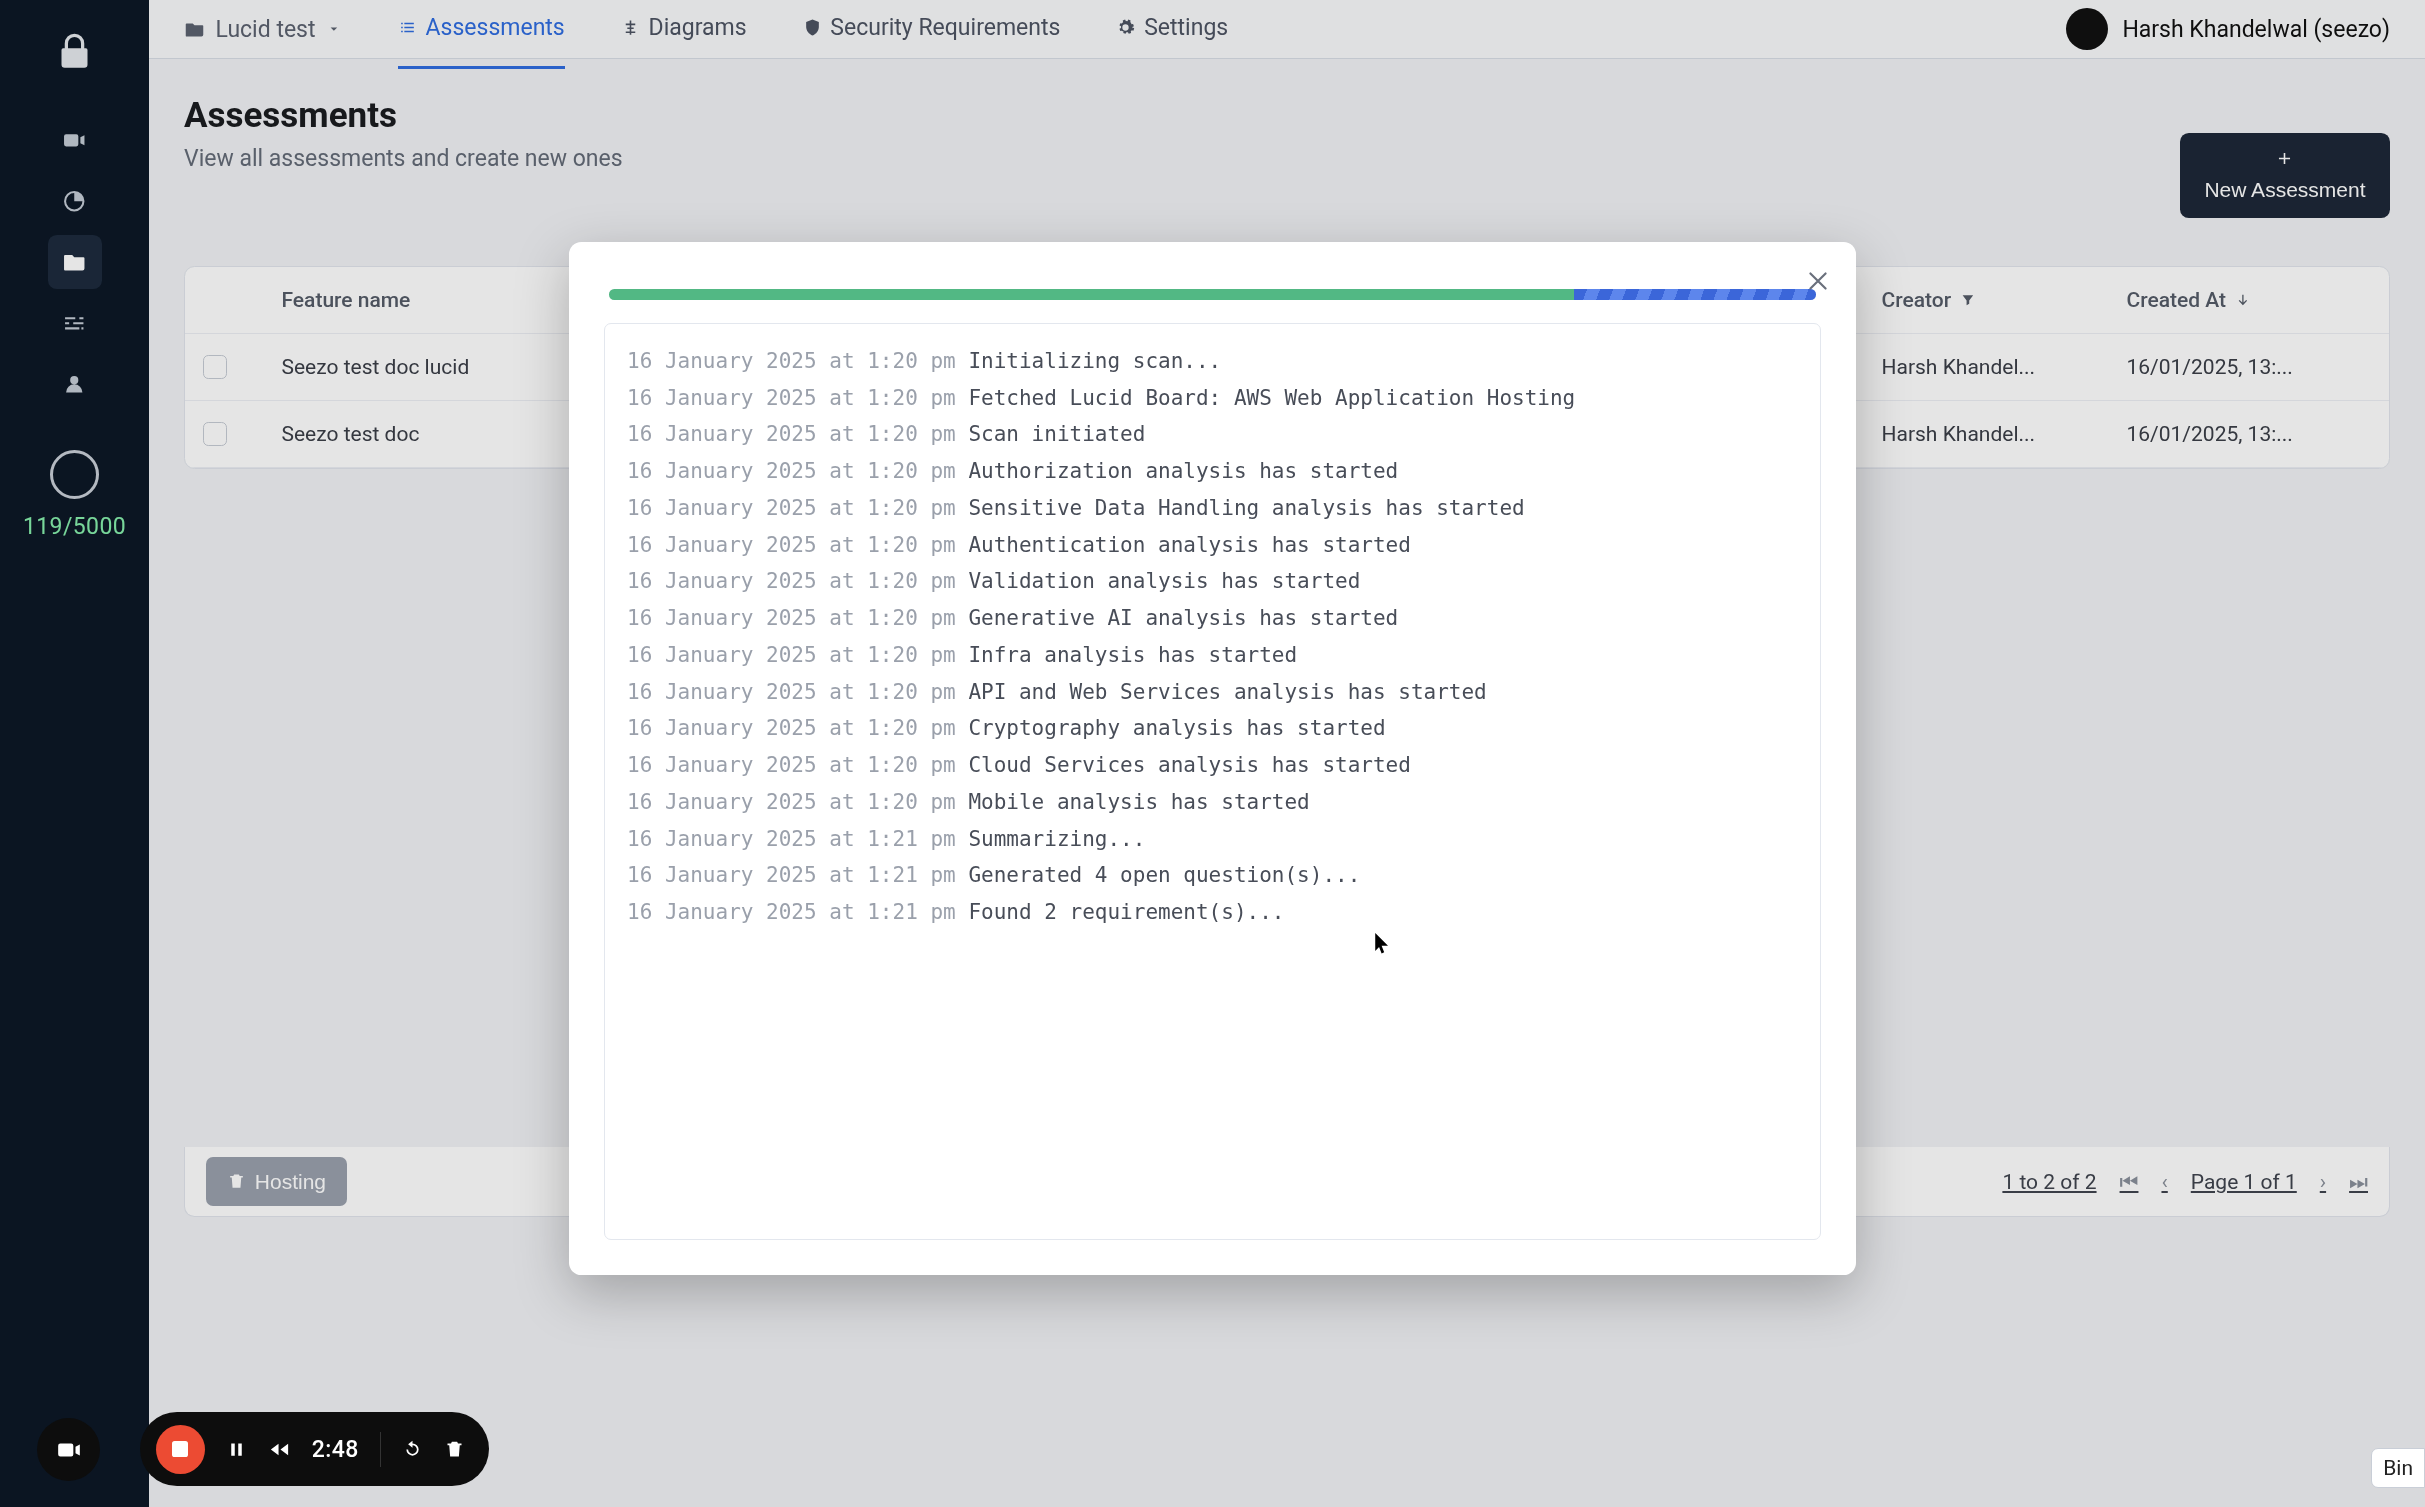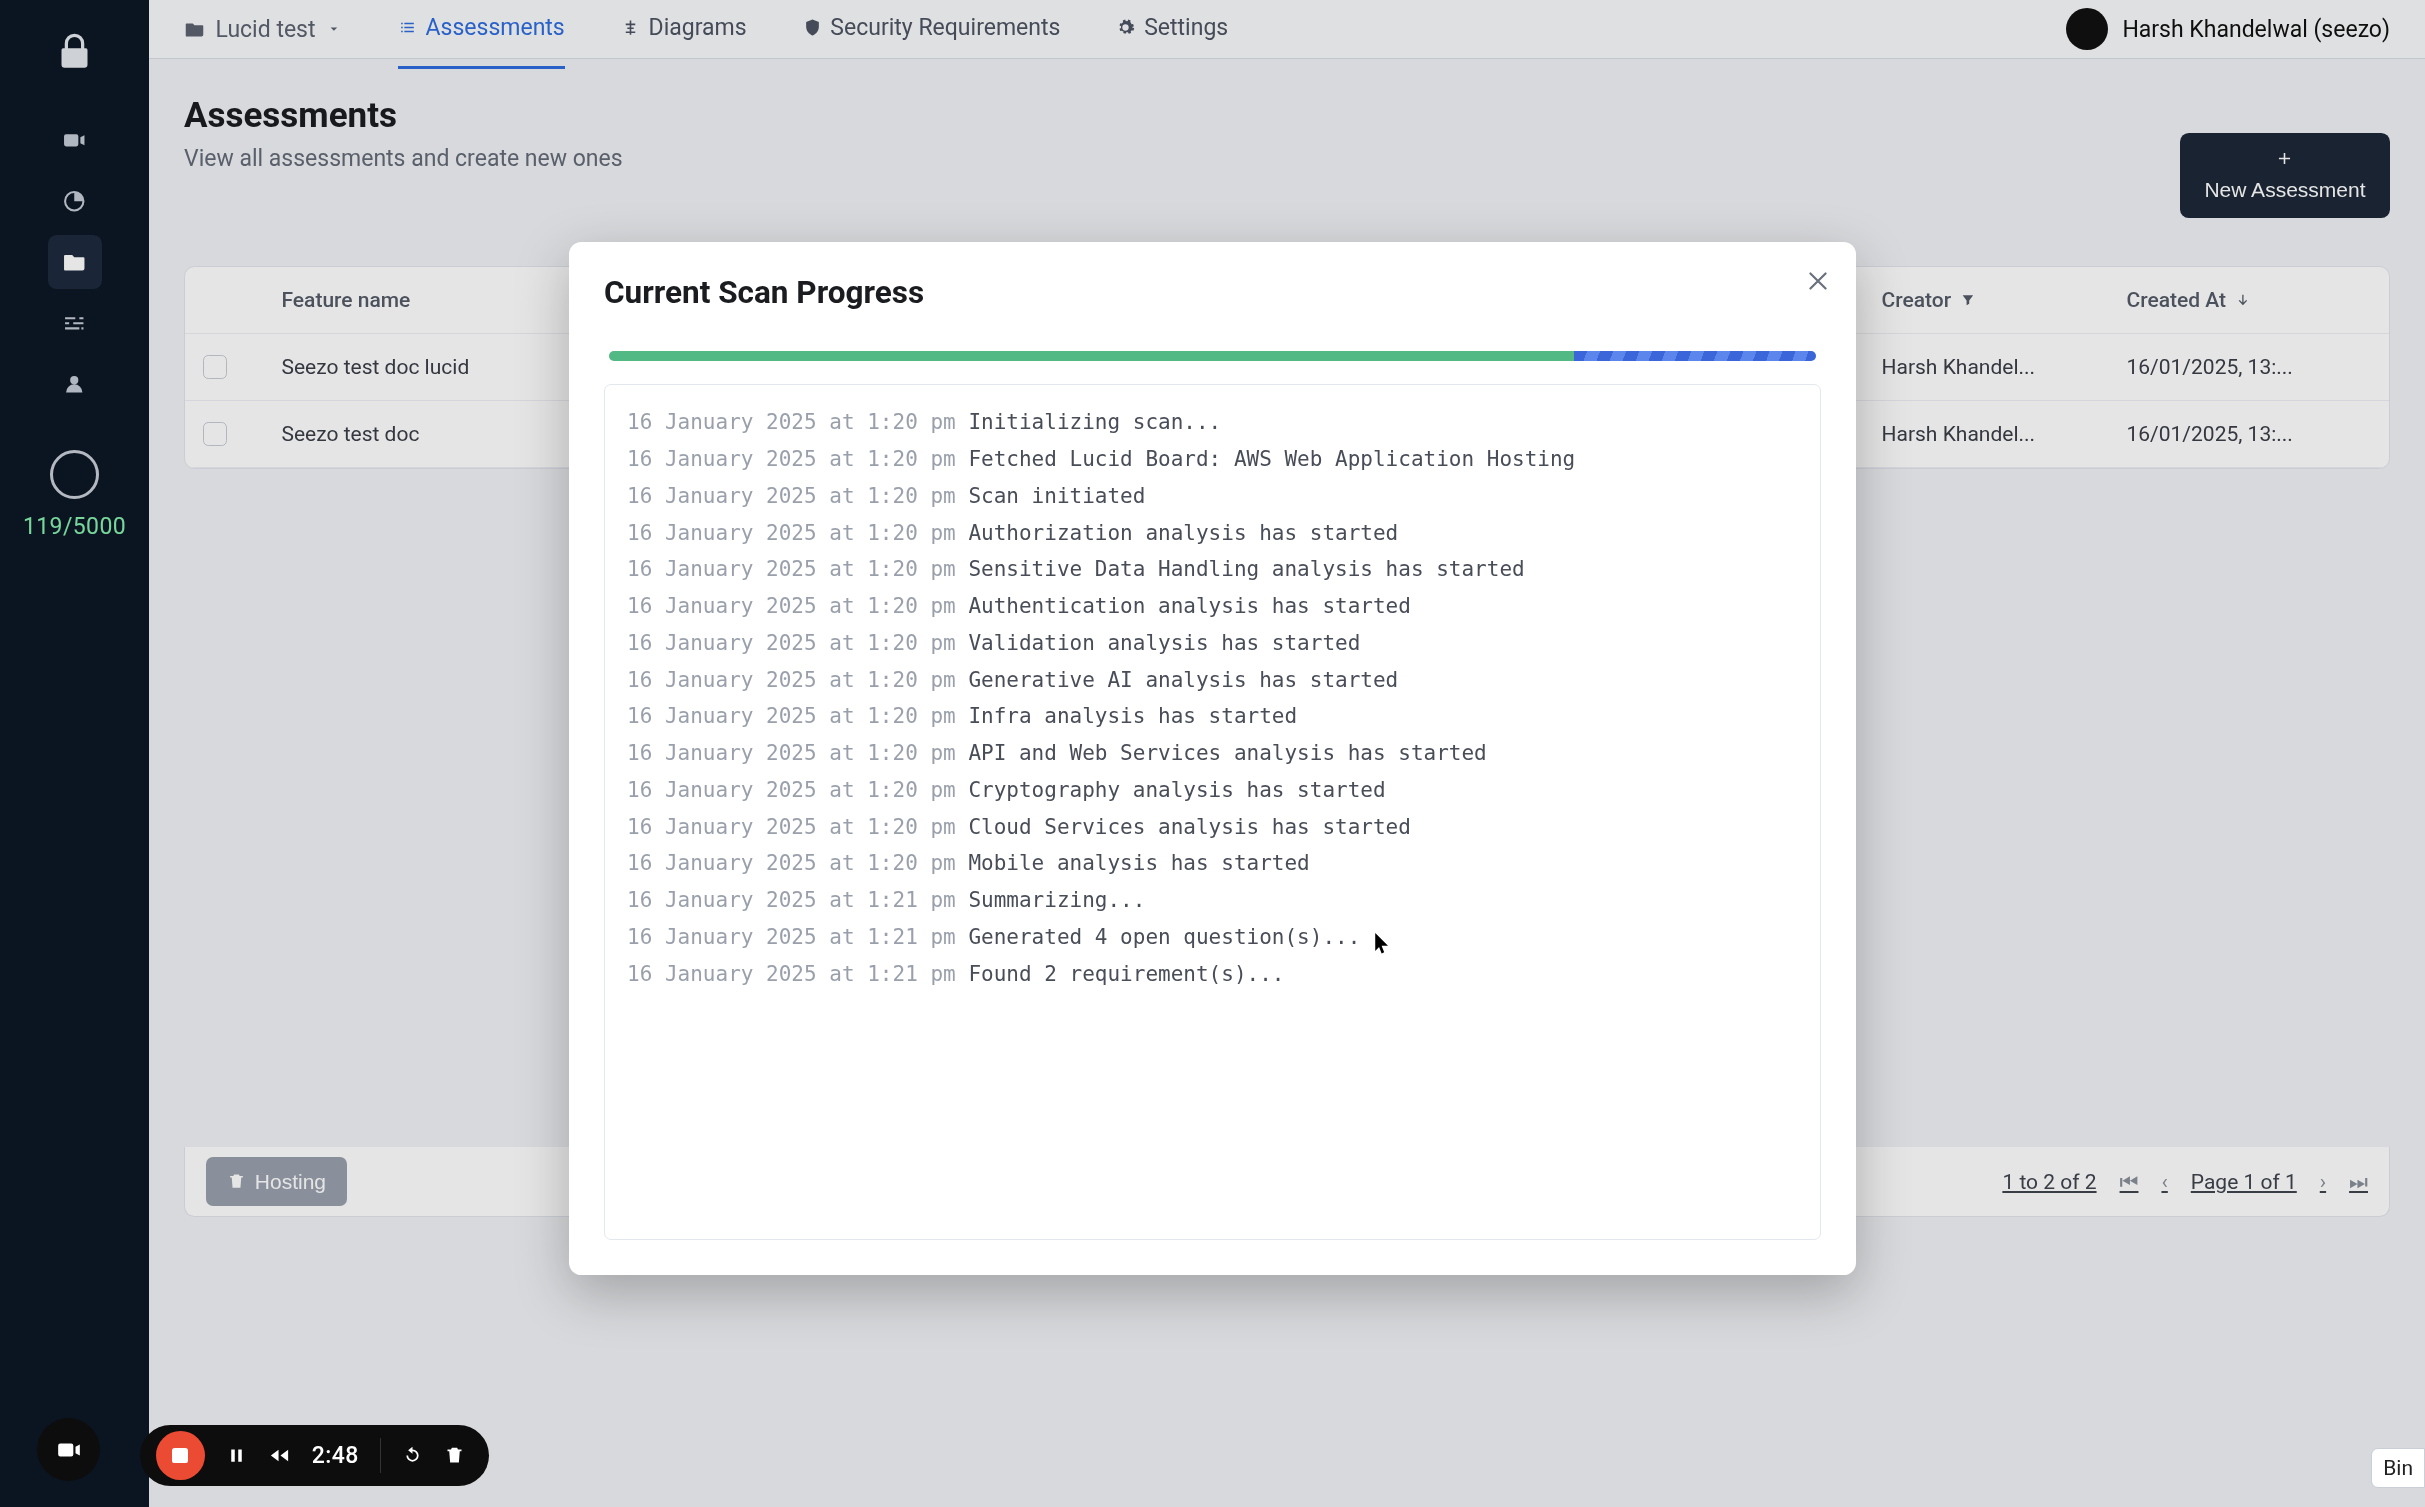--- a/index.html
+++ b/index.html
@@ -144,21 +144,21 @@
 
   
   .rec-float {
     position:absolute; left:37px; bottom:26px; z-index:20;
     width:63px; height:63px; border-radius:50%;
     background:#0d0d0d; display:flex; align-items:center; justify-content:center;
     color:#fff;
   }
   .rec-pill {
     position:absolute; left:140px; bottom:21px; z-index:20;
-    height:61px; background:#0d0d0d; border-radius:37px;
+    height:74px; background:#0d0d0d; border-radius:37px;
     display:flex; align-items:center; gap:21px;
     padding:0 24.5px 0 15.8px; color:#fff;
   }
   .rec-pill .rec-btn {
     width:49px; height:49px; border-radius:50%; background:#ec4b33;
     display:flex; align-items:center; justify-content:center; cursor:pointer;
   }
   .rec-pill .rec-btn .square { width:15.8px; height:15.8px; background:#fff; border-radius:2.6px; }
   .rec-pill .ctl { color:#e6e8eb; cursor:pointer; display:flex; align-items:center; }
   .rec-pill .time { font-size:23px; font-weight:500; letter-spacing:0.4px; }
@@ -319,21 +319,20 @@
 </div>
 
 <div class="backdrop-dim"></div>
 
 <div class="modal">
   <div class="close">
     <svg width="26" height="26" viewBox="0 0 24 24">
         <path d="M5 5l14 14m0-14L5 19" stroke="currentColor" stroke-width="2" fill="none" stroke-linecap="round"></path>
       </svg>
   </div>
-  <h2>Current Scan Progress</h2>
 
   <div class="progress">
     <div class="done" style="width:80%"></div>
     <div class="active" style="width:20%"></div>
   </div>
 
   <div class="logbox" id="logbox"><div><span class="ts">16 January 2025 at 1:20 pm </span><span class="msg">Initializing scan...</span></div><div><span class="ts">16 January 2025 at 1:20 pm </span><span class="msg">Fetched Lucid Board: AWS Web Application Hosting</span></div><div><span class="ts">16 January 2025 at 1:20 pm </span><span class="msg">Scan initiated</span></div><div><span class="ts">16 January 2025 at 1:20 pm </span><span class="msg">Authorization analysis has started</span></div><div><span class="ts">16 January 2025 at 1:20 pm </span><span class="msg">Sensitive Data Handling analysis has started</span></div><div><span class="ts">16 January 2025 at 1:20 pm </span><span class="msg">Authentication analysis has started</span></div><div><span class="ts">16 January 2025 at 1:20 pm </span><span class="msg">Validation analysis has started</span></div><div><span class="ts">16 January 2025 at 1:20 pm </span><span class="msg">Generative AI analysis has started</span></div><div><span class="ts">16 January 2025 at 1:20 pm </span><span class="msg">Infra analysis has started</span></div><div><span class="ts">16 January 2025 at 1:20 pm </span><span class="msg">API and Web Services analysis has started</span></div><div><span class="ts">16 January 2025 at 1:20 pm </span><span class="msg">Cryptography analysis has started</span></div><div><span class="ts">16 January 2025 at 1:20 pm </span><span class="msg">Cloud Services analysis has started</span></div><div><span class="ts">16 January 2025 at 1:20 pm </span><span class="msg">Mobile analysis has started</span></div><div><span class="ts">16 January 2025 at 1:21 pm </span><span class="msg">Summarizing...</span></div><div><span class="ts">16 January 2025 at 1:21 pm </span><span class="msg">Generated 4 open question(s)...</span></div><div><span class="ts">16 January 2025 at 1:21 pm </span><span class="msg">Found 2 requirement(s)...</span></div></div>
 </div>
 
 <svg class="cursor" style="left:1375px; top:933px" viewBox="0 0 12 18">

